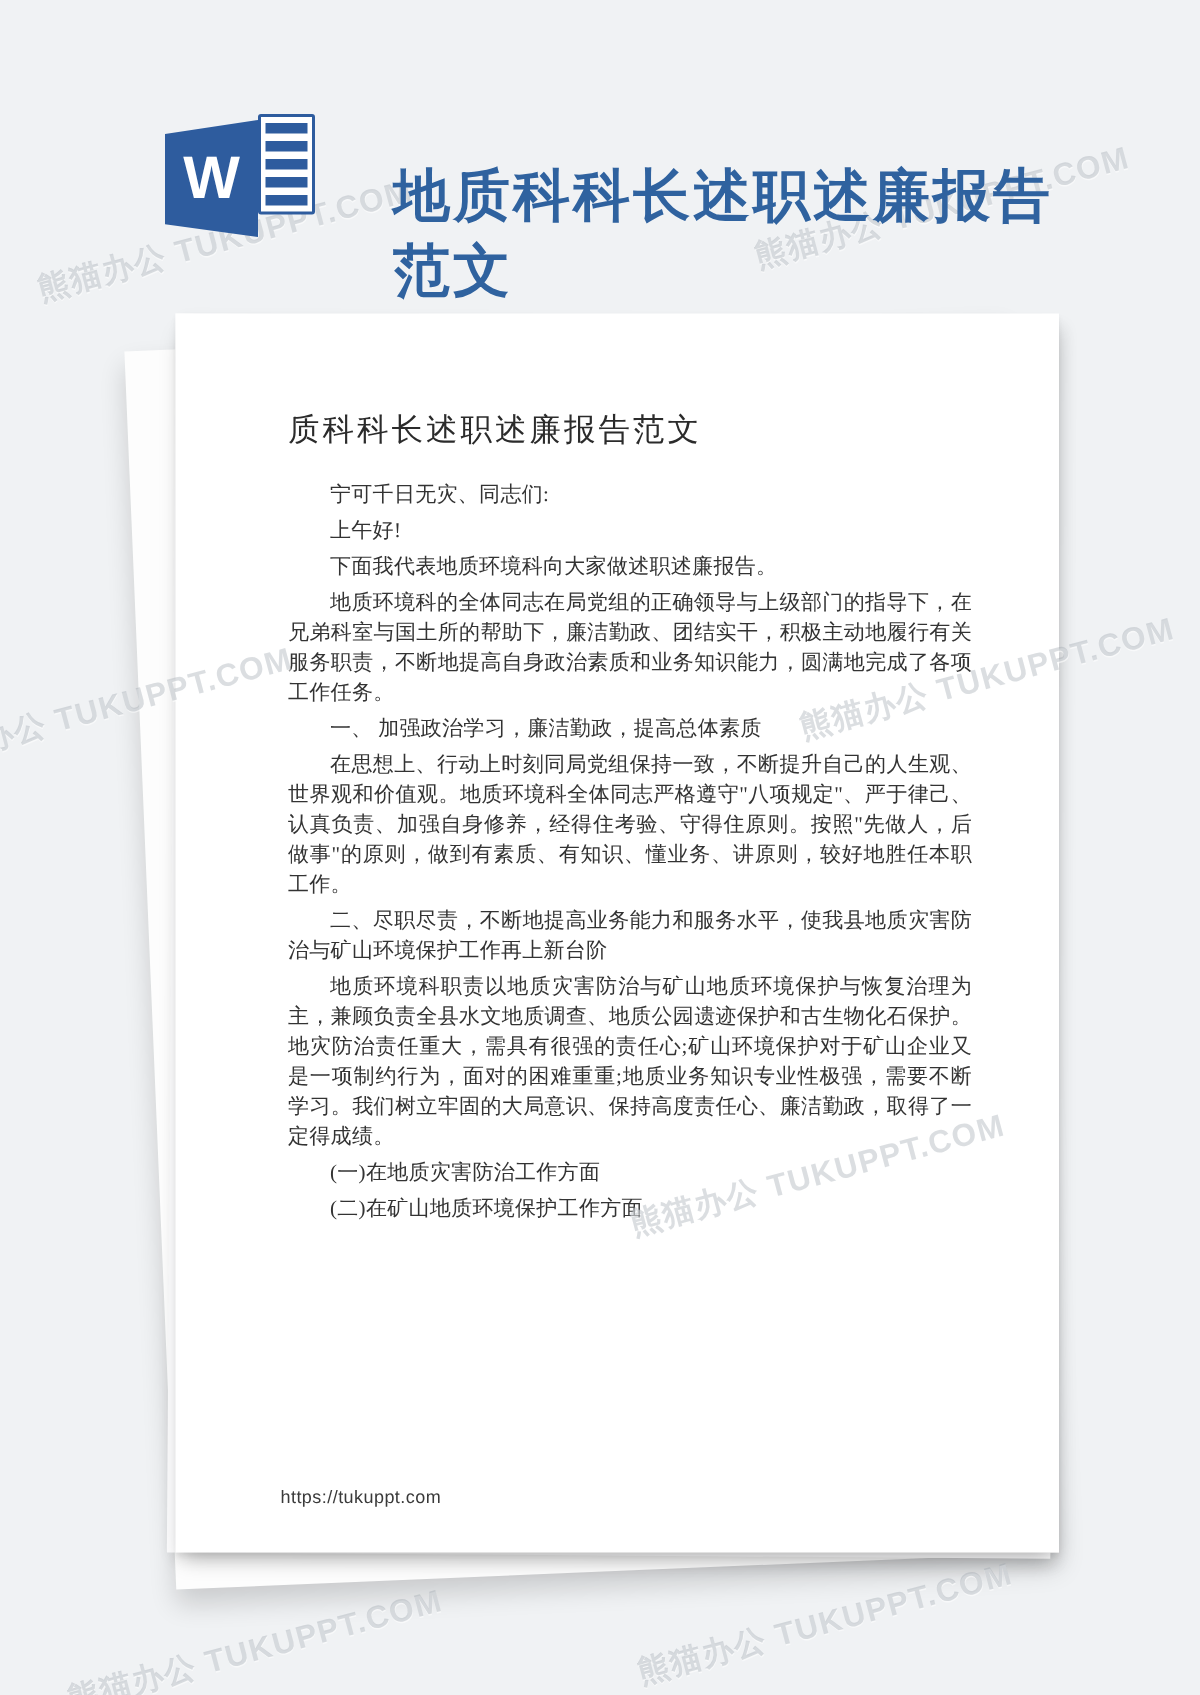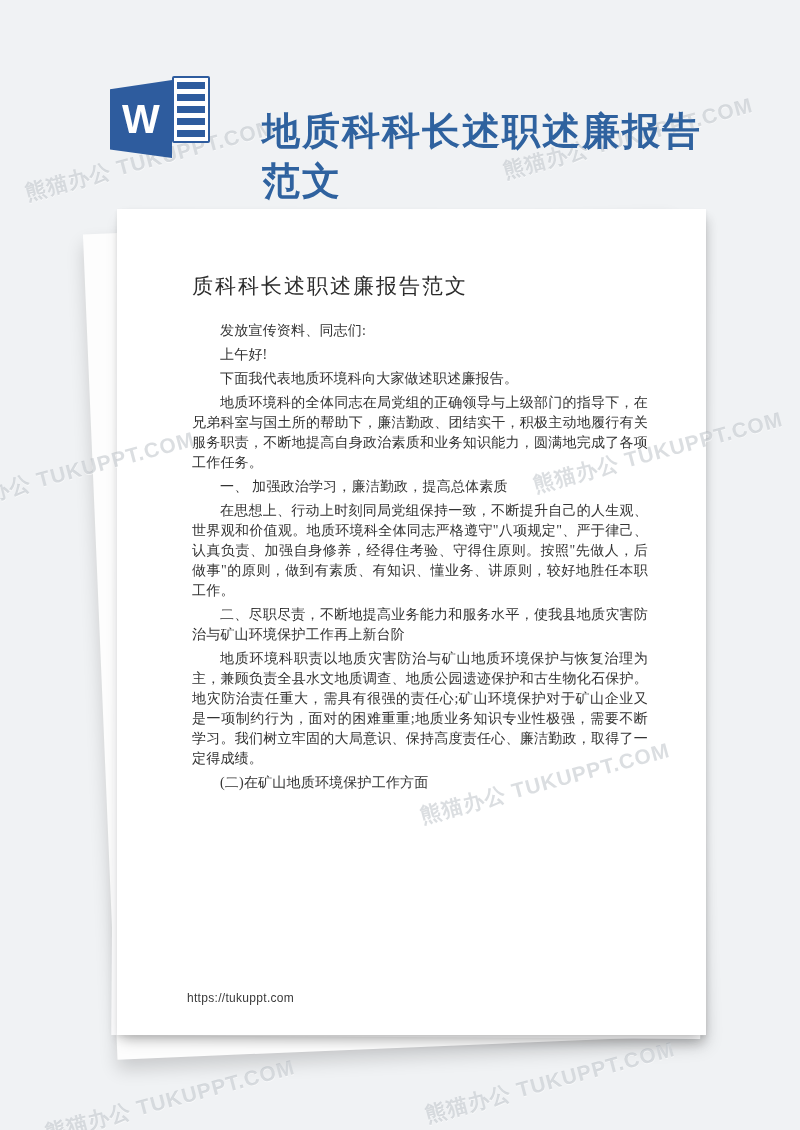--- a/index.html
+++ b/index.html
@@ -101,28 +101,29 @@
   </div>
   <div class="header-title">地质科科长述职述廉报告范文</div>
 </div>
 
 <div class="stack">
   <div class="sheetpage page-back"></div>
   <div class="sheetpage page-back2"></div>
   <div class="sheetpage page-front">
     <div class="doc">
       <h1 class="doc-title">质科科长述职述廉报告范文</h1>
-      <p>发放宣传资料、同志们:</p>
+      <p>宁可千日无灾、同志们:</p>
       <p>上午好!</p>
       <p>下面我代表地质环境科向大家做述职述廉报告。</p>
       <p>地质环境科的全体同志在局党组的正确领导与上级部门的指导下，在兄弟科室与国土所的帮助下，廉洁勤政、团结实干，积极主动地履行有关服务职责，不断地提高自身政治素质和业务知识能力，圆满地完成了各项工作任务。</p>
       <p>一、 加强政治学习，廉洁勤政，提高总体素质</p>
       <p>在思想上、行动上时刻同局党组保持一致，不断提升自己的人生观、世界观和价值观。地质环境科全体同志严格遵守"八项规定"、严于律己、认真负责、加强自身修养，经得住考验、守得住原则。按照"先做人，后做事"的原则，做到有素质、有知识、懂业务、讲原则，较好地胜任本职工作。</p>
       <p>二、尽职尽责，不断地提高业务能力和服务水平，使我县地质灾害防治与矿山环境保护工作再上新台阶</p>
       <p>地质环境科职责以地质灾害防治与矿山地质环境保护与恢复治理为主，兼顾负责全县水文地质调查、地质公园遗迹保护和古生物化石保护。地灾防治责任重大，需具有很强的责任心;矿山环境保护对于矿山企业又是一项制约行为，面对的困难重重;地质业务知识专业性极强，需要不断学习。我们树立牢固的大局意识、保持高度责任心、廉洁勤政，取得了一定得成绩。</p>
+      <p>(一)在地质灾害防治工作方面</p>
       <p>(二)在矿山地质环境保护工作方面</p>
     </div>
     <div class="url">https://tukuppt.com</div>
   </div>
 </div>
 
 <div>
   <div class="wm wm1">熊猫办公 TUKUPPT.COM</div>
   <div class="wm wm2">熊猫办公 TUKUPPT.COM</div>
   <div class="wm wm3">熊猫办公 TUKUPPT.COM</div>

